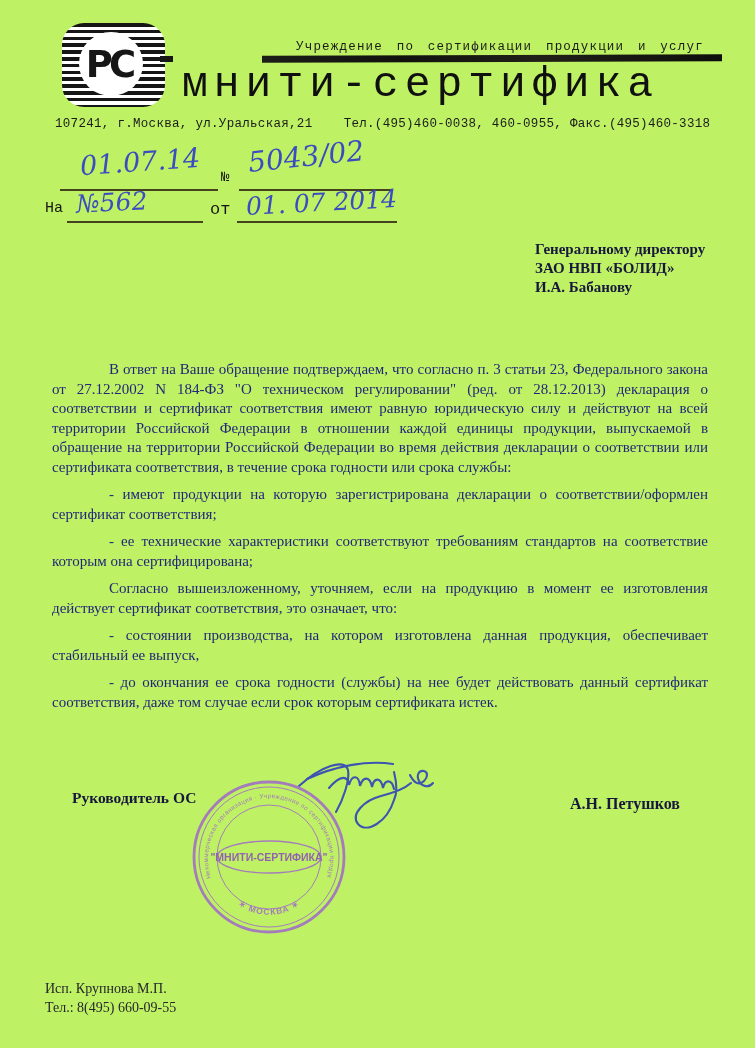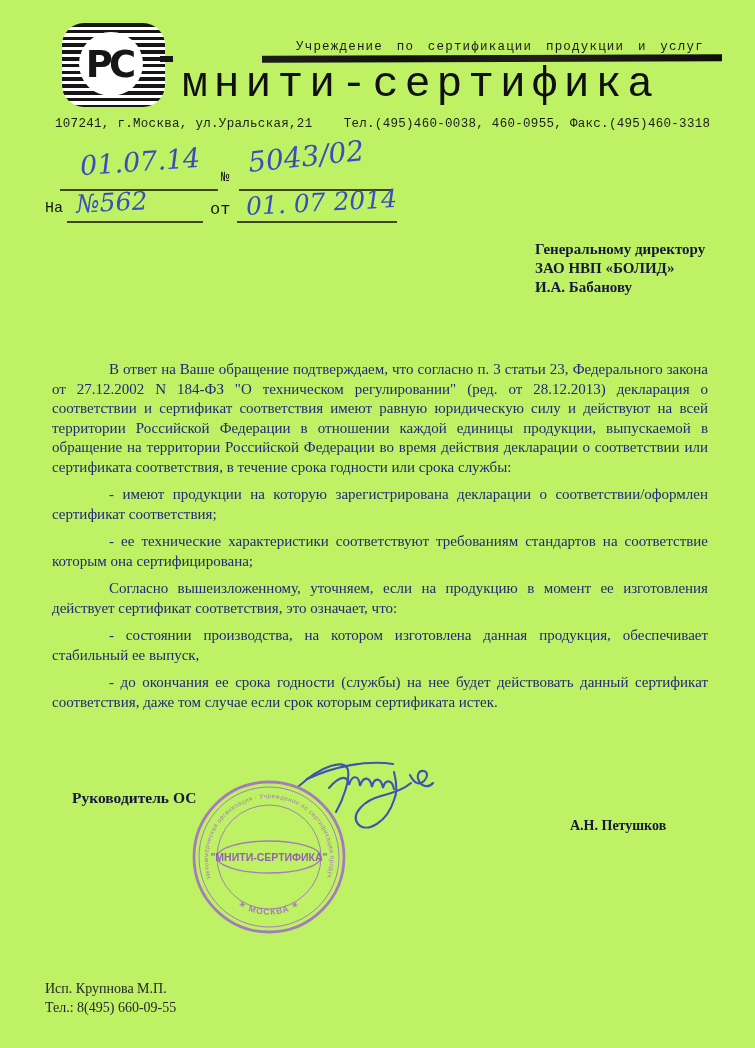--- a/index.html
+++ b/index.html
@@ -69,21 +69,21 @@
     font-weight:bold;font-size:15px;line-height:19px;color:#17173d;
   }
   
   .body-text{
     position:absolute;left:44px;top:352px;width:672px;
     font-size:15px;line-height:19.5px;color:#23267a;text-align:justify;
   }
   .body-text p{margin:8px;text-indent:57px;}
   
   .sig-title{position:absolute;left:64px;top:789px;font-weight:bold;font-size:15.5px;color:#17173d;margin-left:8px;}
-  .sig-name{position:absolute;left:570px;top:818px;font-weight:bold;font-size:14px;color:#17173d;}
+  .sig-name{position:absolute;left:570px;top:795px;font-weight:bold;font-size:16px;color:#17173d;}
   .sig-svg{position:absolute;left:293px;top:752px;}
   
   .stamp-svg{position:absolute;left:191px;top:779px;opacity:0.88;}
   
   .footer{
     position:absolute;left:45px;top:979px;font-size:14px;line-height:19px;color:#26262a;
   }
 </style>
 </head>
 <body>

